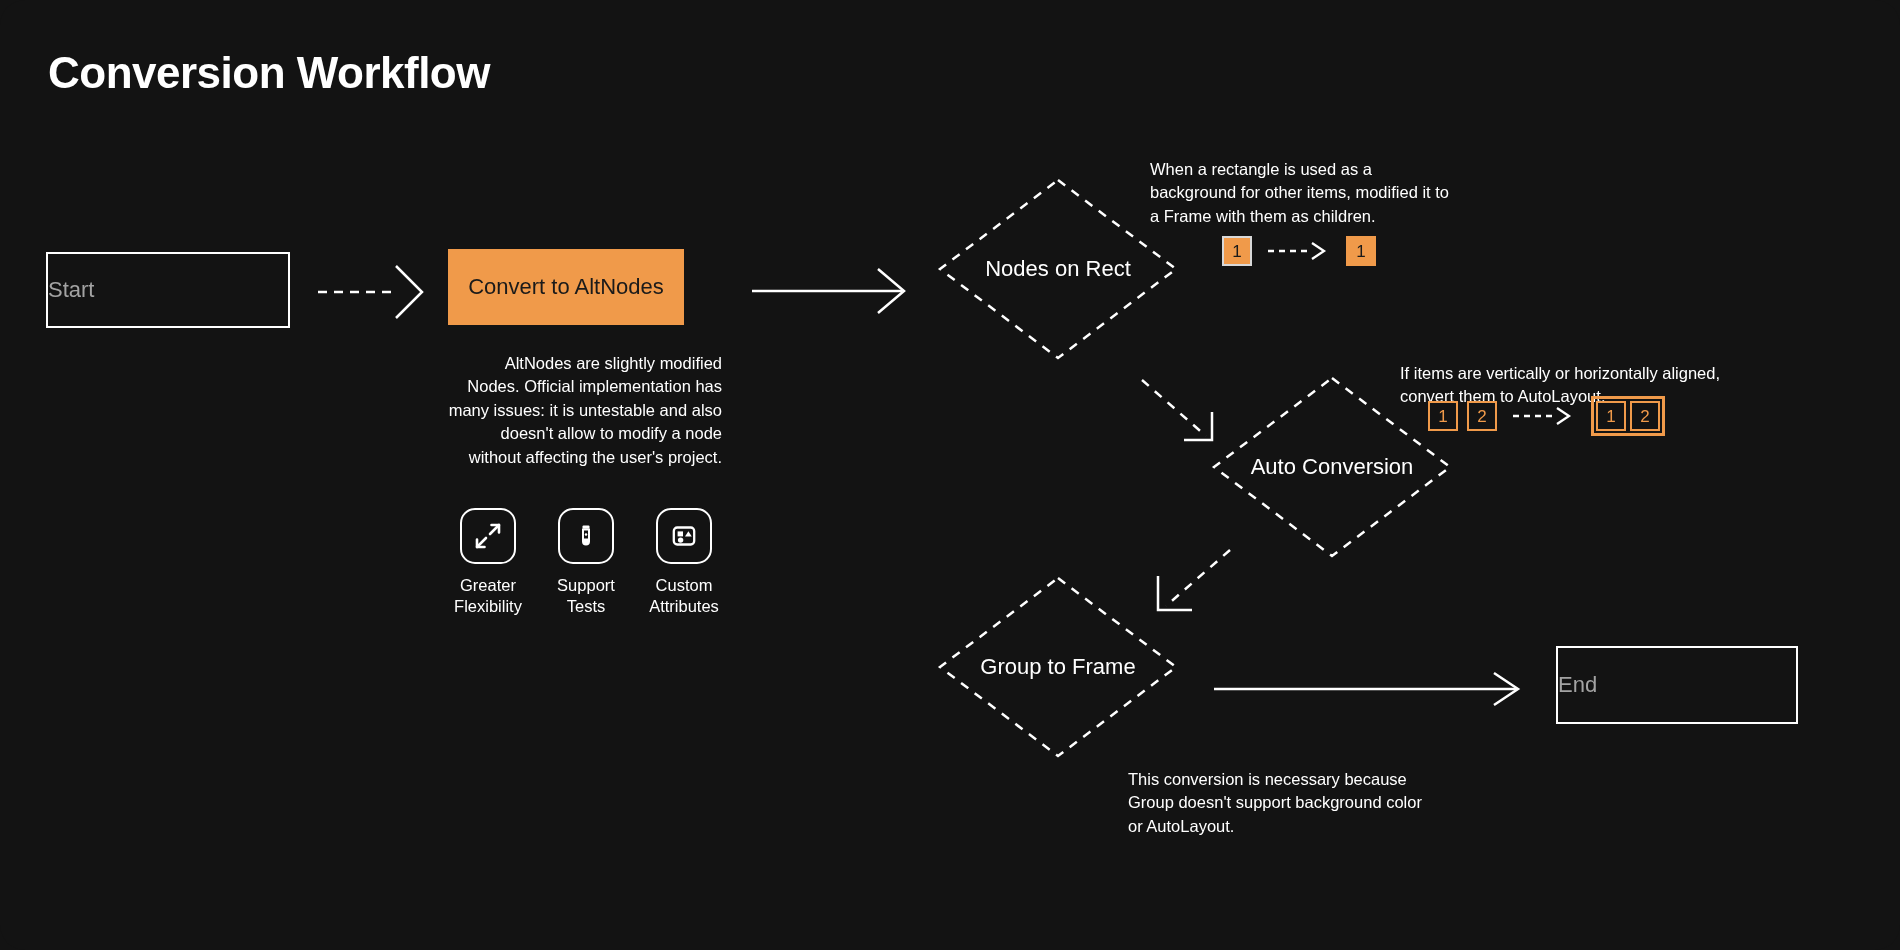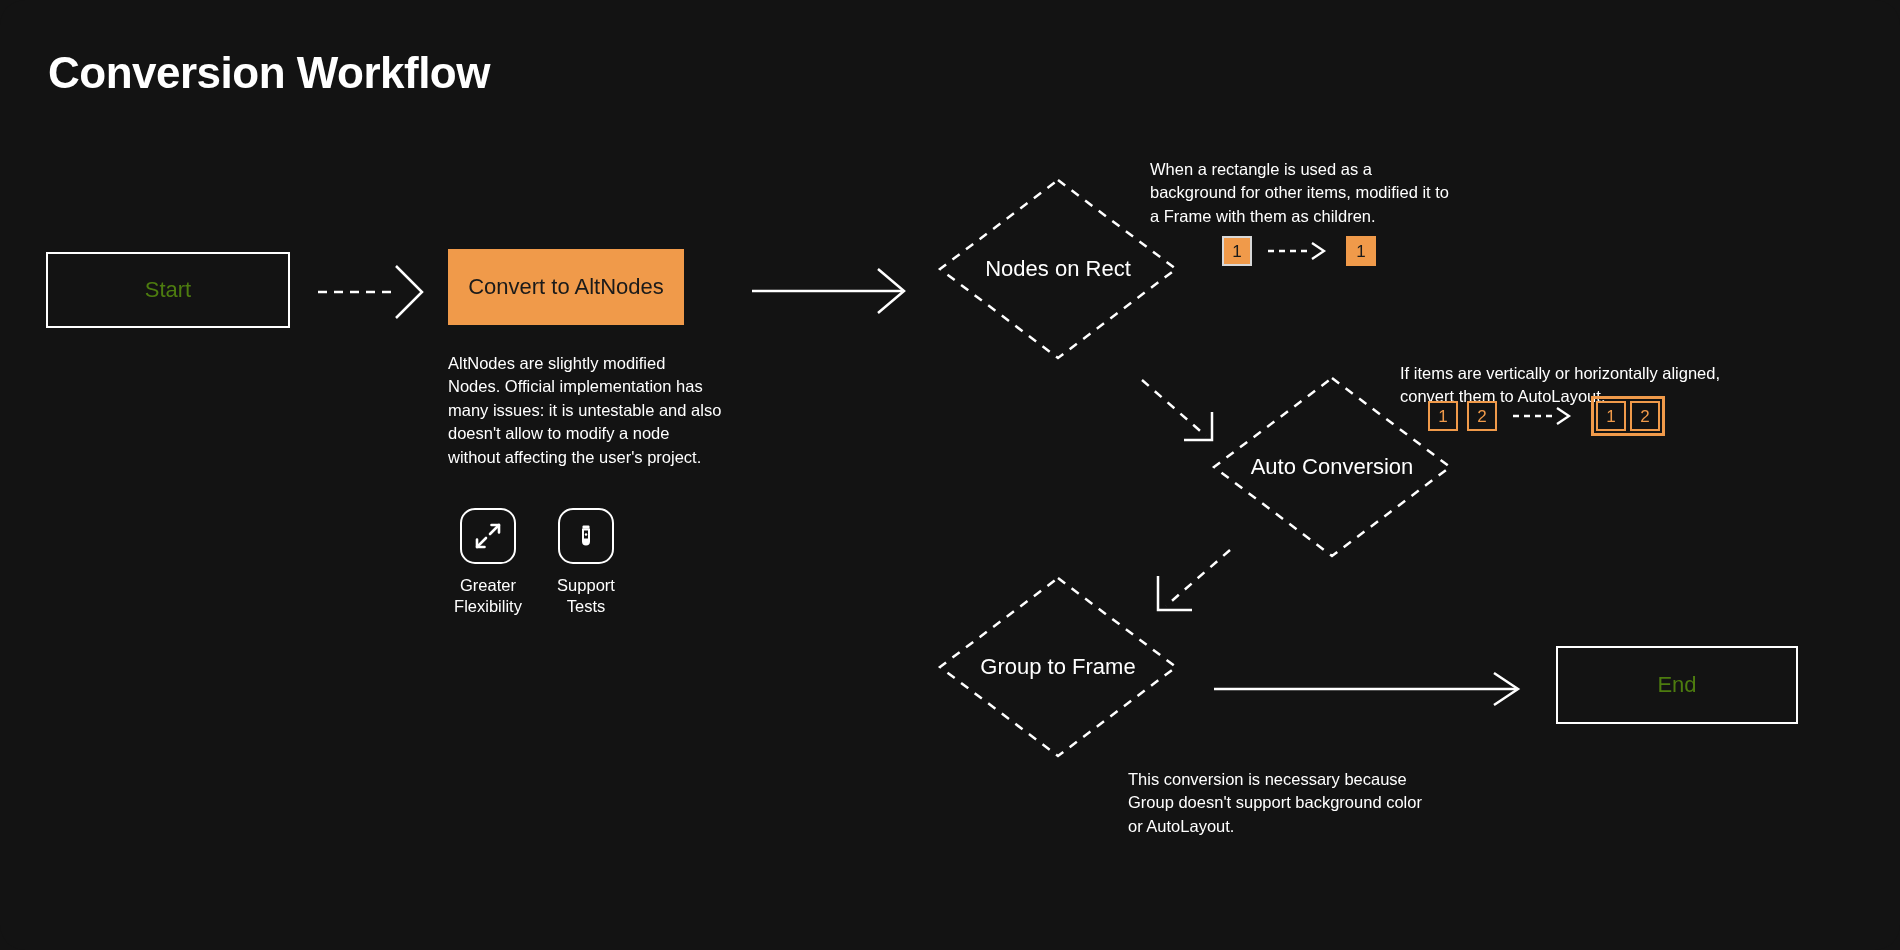--- a/index.html
+++ b/index.html
@@ -32,23 +32,23 @@
     color: #ffffff;
     letter-spacing: -0.5px;
     white-space: nowrap;
   }
 
   
   .node-box {
     position: absolute;
     display: flex;
     align-items: center;
-    justify-content: center;
+    justify-content: flex-start;
     border: 2px solid #ffffff;
-    color: #4d7c0f;
+    color: #a3a3a3;
     font-size: 22px;
     background: #131313;
   }
 
   .node-box-start { left: 46px;  top: 252px; width: 244px; height: 76px; }
   .node-box-end   { left: 1556px; top: 646px; width: 242px; height: 78px; }
 
   .node-accent {
     position: absolute;
     left: 448px;
@@ -98,21 +98,21 @@
   .conn-group-end       { left: 1214px; top: 672px;  width: 330px; height: 34px; }
 
   
   .desc {
     position: absolute;
     color: #ffffff;
     font-size: 16.5px;
     line-height: 1.42;
   }
 
-  .desc-convert { left: 448px;  top: 352px; width: 274px; }
+  .desc-convert { left: 448px;  top: 352px; width: 274px; text-align: right; }
   .note-rect    { left: 1150px; top: 158px; width: 312px; }
   .note-auto    { left: 1400px; top: 342px; width: 330px; margin-top: 20px; }
   .note-group   { left: 1128px; top: 768px; width: 300px; }
 
   
   .features {
     position: absolute;
     left: 446px;
     top: 508px;
     display: flex;
@@ -232,20 +232,34 @@
           <path d="M10 15.5 H16 V18.5 a3 3 0 0 1 -6 0 Z" fill="#fff"></path>
           <circle cx="13" cy="11.6" r="1.25" fill="#fff"></circle>
         </svg>
       </div>
       <div class="feature-label">
         <div>Support</div>
         <div>Tests</div>
       </div>
     </div>
 
+    <div class="feature">
+      <div class="feature-badge">
+        <svg width="26" height="26" viewBox="0 0 26 26" fill="none">
+          <rect x="2.8" y="4.5" width="20.4" height="17" rx="3.4" stroke="#fff" stroke-width="2.3" fill="none"></rect>
+          <rect x="6.6" y="8.4" width="5.4" height="5" fill="#fff"></rect>
+          <path d="M17.4 8.2 L20.8 13.4 H14 Z" fill="#fff"></path>
+          <circle cx="9.6" cy="17.1" r="2.7" fill="#fff"></circle>
+        </svg>
+      </div>
+      <div class="feature-label">
+        <div>Custom</div>
+        <div>Attributes</div>
+      </div>
+    </div>
 
   </div>
 
   <div class="connector conn-convert-nodes">
     <svg width="180" height="50" viewBox="0 0 180 50" fill="none">
       <path d="M0 25 H150" stroke="#ffffff" stroke-width="2.5"></path>
       <path d="M126 3 L152 25 L126 47" stroke="#ffffff" stroke-width="2.5" fill="none"></path>
     </svg>
   </div>
 

